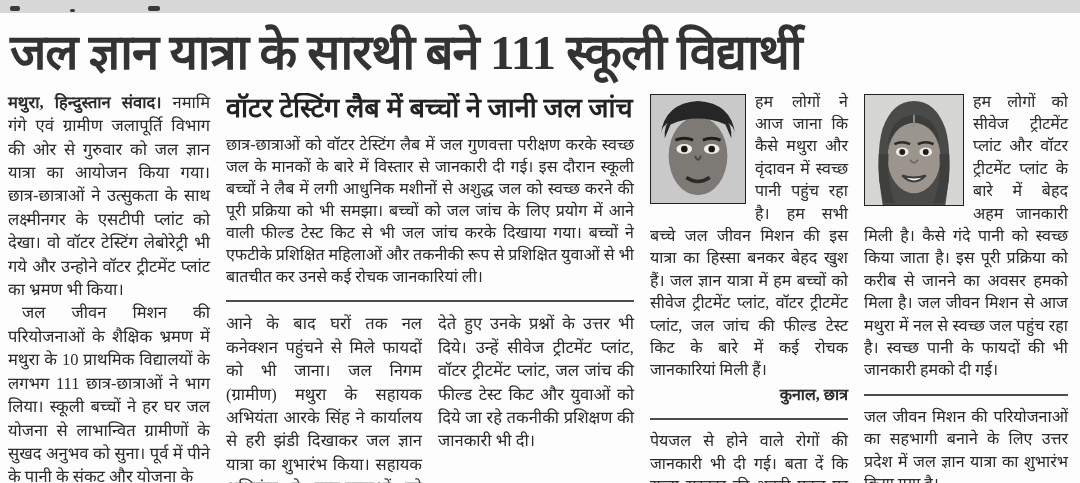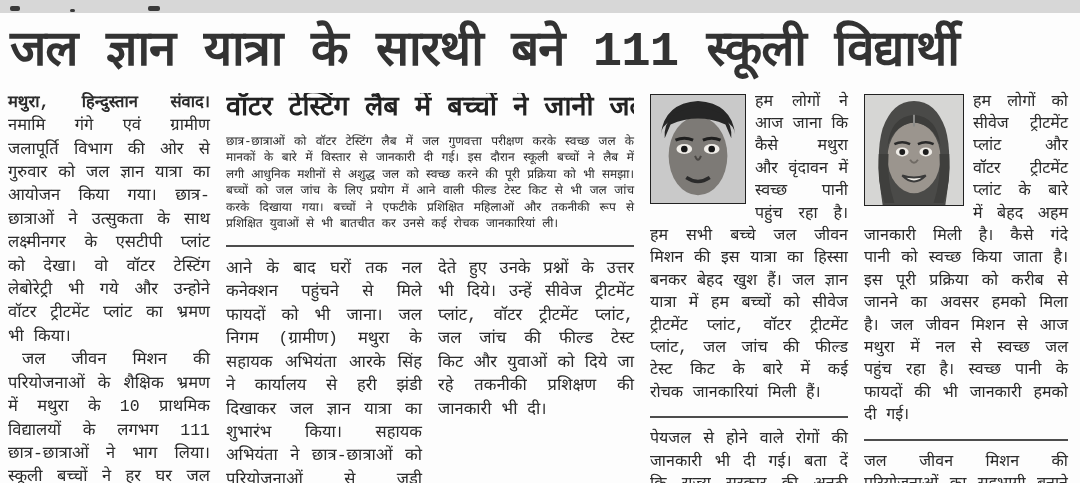--- a/index.html
+++ b/index.html
@@ -1,21 +1,21 @@
 <!DOCTYPE html>
 <html><head>
 <meta charset="utf-8">
 <style>
   * { margin:0; padding:0; box-sizing:border-box; }
   html,body { background:#eaeaea; }
   .page {
     width:1080px; height:483px;
     background:#fdfdfd;
     color:#2b2b2b;
-    font-family:Liberation Mono, monospace;
+    font-family:Liberation Serif, serif;
     position:relative;
     overflow:hidden;
     margin:0 auto;
   }
   .top-strip {
     height:13px;
     background:#d7d7d7;
     position:relative;
   }
   .top-strip .speck {
@@ -50,21 +50,21 @@
   .lab-heading {
     font-size:27px;
     font-weight:bold;
     color:#222;
     text-align:center;
     line-height:1.15;
     margin:2px 0 10px 0;
     white-space:nowrap;
     overflow:hidden;
   }
-  .lab-intro { font-size:12px; line-height:1.38; }
+  .lab-intro { font-size:16px; line-height:1.38; }
   .rule {
     border:none;
     border-top:2px solid #4d4d4d;
     margin:12px 0 10px 0;
   }
   .subcols { display:flex; gap:16px; }
   .subcol { flex:1; font-size:16.5px; line-height:1.42; }
   .photo-frame {
     float:left;
     border:1px solid #222;
@@ -130,20 +130,21 @@
             <circle cx="34" cy="55" r="3.4" fill="#171717"></circle>
             <circle cx="62" cy="55" r="3.4" fill="#171717"></circle>
             <path d="M25 46 Q34 42 43 46" stroke="#1e1e1e" stroke-width="3" fill="none"></path>
             <path d="M53 46 Q62 42 71 46" stroke="#1e1e1e" stroke-width="3" fill="none"></path>
             <path d="M45 62 Q48 70 51 62" stroke="#4a4744" stroke-width="2" fill="none"></path>
             <path d="M36 84 Q48 92 60 84" stroke="#2a2a2a" stroke-width="3.5" fill="none"></path>
           </svg>
         </span>
         <span class="quote-text">हम लोगों ने आज जाना कि कैसे मथुरा और वृंदावन में स्वच्छ पानी पहुंच रहा है। हम सभी बच्चे जल जीवन मिशन की इस यात्रा का हिस्सा बनकर बेहद खुश हैं। जल ज्ञान यात्रा में हम बच्चों को सीवेज ट्रीटमेंट प्लांट, वॉटर ट्रीटमेंट प्लांट, जल जांच की फील्ड टेस्ट किट के बारे में कई रोचक जानकारियां मिली हैं।</span>
         <div class="clear"></div>
+        <div class="attribution">कुनाल, छात्र</div>
       </div>
       <hr class="rule">
       <p class="below-para">पेयजल से होने वाले रोगों की जानकारी भी दी गई। बता दें कि राज्य सरकार की अनूठी पहल पर देश में पहली बार भावी पीढ़ी को</p>
     </div>
 
     <div class="col col-4">
       <div class="quote-block">
         <span class="photo-frame girl">
           <svg viewBox="0 0 100 112" preserveAspectRatio="none">
             <rect x="0" y="0" width="100" height="112" fill="#d6d6d4"></rect>

